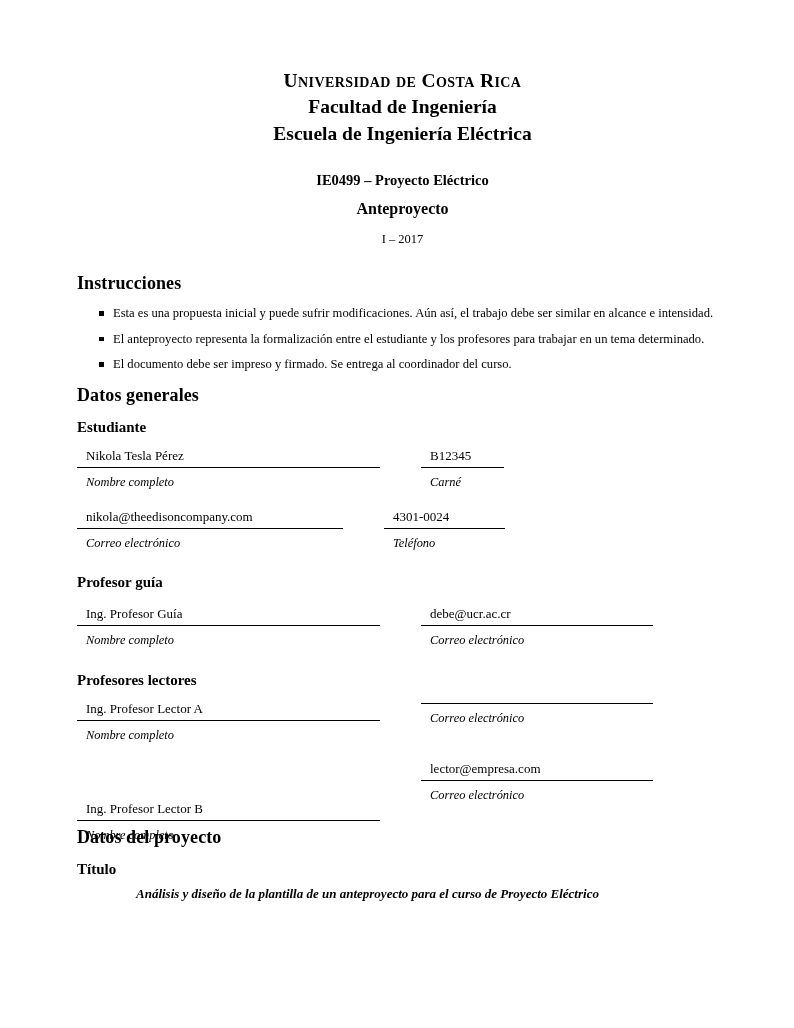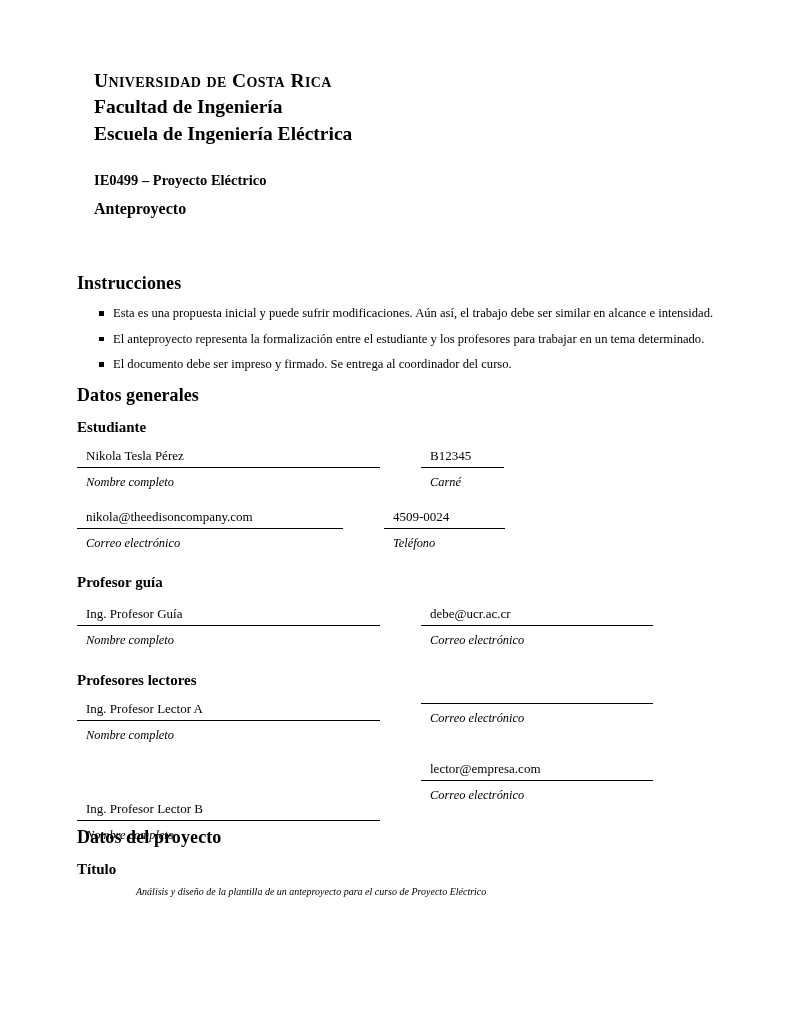--- a/index.html
+++ b/index.html
@@ -19,24 +19,24 @@
     position: absolute;
     left: 0; top: 0;
     width: 794px;
     height: 1028px;
     overflow: hidden;
   }
 
   
   .titleblock {
     position: absolute;
-    left: 94px;
+    left: 82px;
     top: 68px;
     width: 641px;
-    text-align: left;
+    text-align: center;
   }
   .univ {
     font-size: 19.5px;
     font-weight: bold;
     font-variant: small-caps;
     letter-spacing: 0.4px;
     line-height: 1.35;
   }
   .facultad, .escuela {
     font-size: 19.5px;
@@ -126,36 +126,38 @@
     padding-left: 9px;
     margin-top: 7px;
     white-space: nowrap;
   }
 
   
   .project-title {
     position: absolute;
     left: 136px;
     top: 886px;
-    font-size: 10px;
+    font-size: 13px;
     font-style: italic;
     white-space: nowrap;
+    font-weight: bold;
   }
 </style>
 </head>
 <body>
 
 <div class="page">
 
   <div class="titleblock">
     <div class="univ">Universidad de Costa Rica</div>
     <div class="facultad">Facultad de Ingeniería</div>
     <div class="escuela">Escuela de Ingeniería Eléctrica</div>
     <div class="course">IE0499 – Proyecto Eléctrico</div>
     <div class="doctype">Anteproyecto</div>
+    <div class="semester">I – 2017</div>
   </div>
 
   <div class="h1" style="top:273px;">Instrucciones</div>
 
   <div class="instr-list">
     <div class="instr-item">
       <span class="bullet"></span>
       <span>Esta es una propuesta inicial y puede sufrir modificaciones. Aún así, el trabajo debe ser similar en alcance e intensidad.</span>
     </div>
     <div class="instr-item">
@@ -184,21 +186,21 @@
     <div class="caption">Carné</div>
   </div>
 
   <div class="field" style="left:77px; top:509px; width:266px;">
     <div class="value">nikola@theedisoncompany.com</div>
     <div class="rule"></div>
     <div class="caption">Correo electrónico</div>
   </div>
 
   <div class="field" style="left:384px; top:509px; width:121px;">
-    <div class="value">4509-0024</div>
+    <div class="value">4301-0024</div>
     <div class="rule"></div>
     <div class="caption">Teléfono</div>
   </div>
 
   <div class="h2" style="top:574px;">Profesor guía</div>
 
   <div class="field" style="left:77px; top:606px; width:303px;">
     <div class="value">Ing. Profesor Guía</div>
     <div class="rule"></div>
     <div class="caption">Nombre completo</div>

